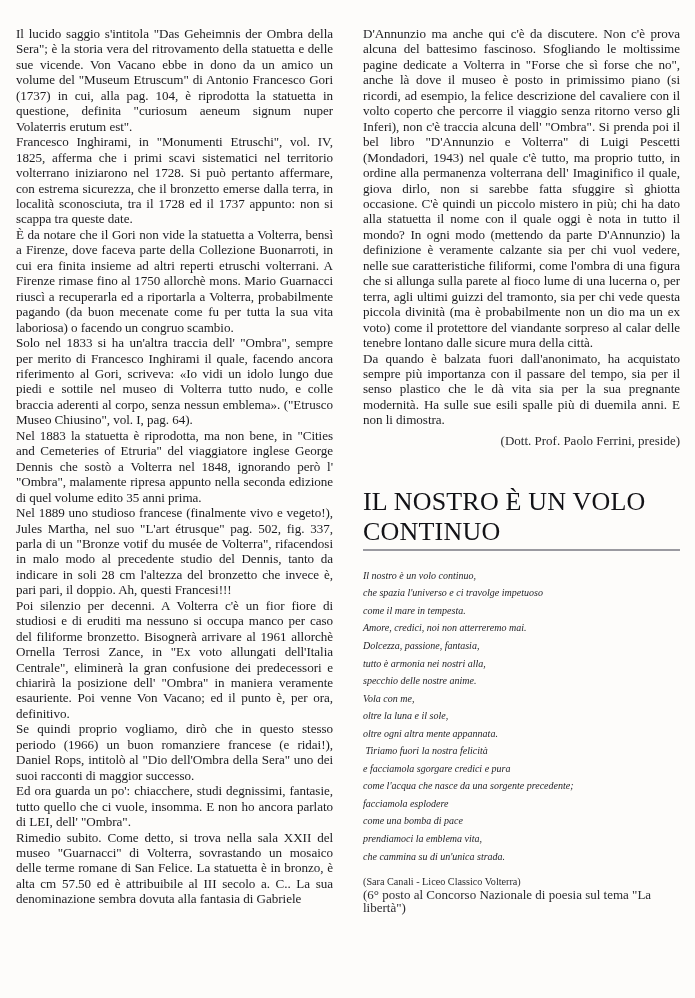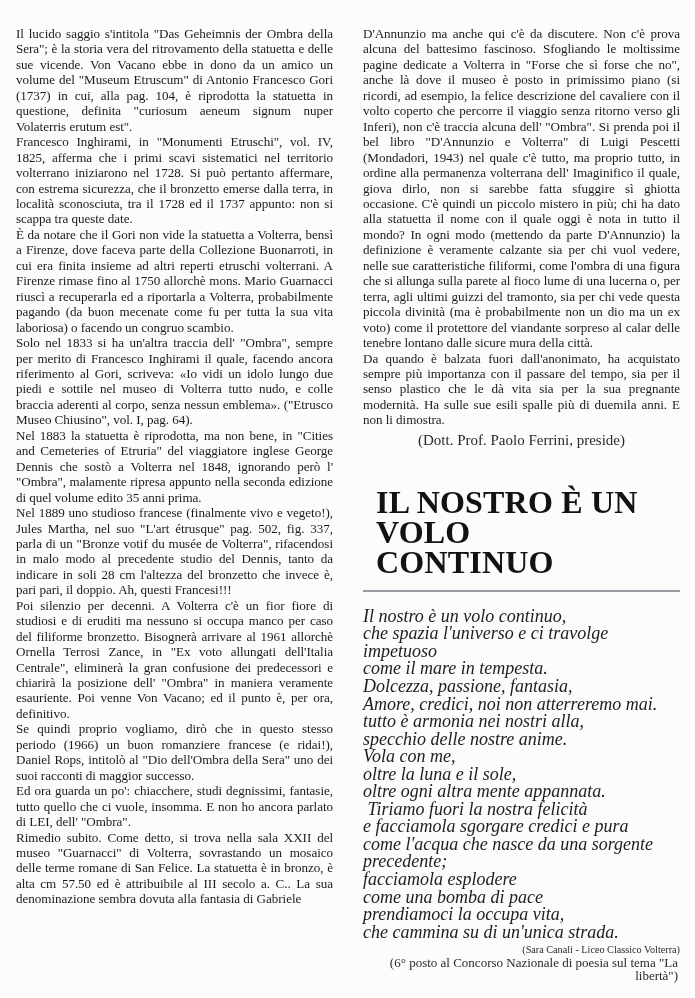--- a/index.html
+++ b/index.html
@@ -40,60 +40,60 @@
     line-height: 15.45px;
     letter-spacing: -0.05px;
     color: #1b1b1f;
     hyphens: manual;
   }
   p.body-par + p.body-par {
     margin-top: 0;
   }
   .sig {
     margin: 14px 0 0 0;
-    text-align: center;
-    font-size: 15px;
+    text-align: right;
+    font-size: 13px;
     line-height: 13px;
     color: #2a2a2e;
   }
   .sig-block {
     margin-top: 6px;
   }
   .section {
     margin-top: 40px;
   }
   h2.section-title {
-    margin: 13px;
-    font-size: 32px;
+    margin: 0;
+    font-size: 26px;
     line-height: 30px;
-    font-weight: bold;
+    font-weight: normal;
     letter-spacing: 0.2px;
     color: #121216;
     text-transform: none;
     font-family: "Liberation Serif", "DejaVu Serif", serif;
   }
   .rule {
     margin-top: 2px;
     height: 2px;
     background: #9a9aa0;
     width: 100%;
   }
   .poem {
     margin-top: 16px;
     font-style: italic;
-    font-size: 18px;
+    font-size: 10px;
     line-height: 17.55px;
     color: #1d1d22;
   }
   .poem .line {
     white-space: pre-wrap;
   }
   .poem-credit {
-    margin-top: 2px;
-    text-align: right;
+    margin-top: 10px;
+    text-align: left;
     font-style: normal;
     font-size: 10.2px;
     line-height: 13px;
     color: #2a2a2e;
   }
   .poem-credit .sub {
     display: block;
     font-size: 13px;
     padding-right: 2px;
   }
@@ -126,33 +126,33 @@
         <h2 class="section-title">
           <span>IL NOSTRO È UN VOLO</span><br>
           <span>CONTINUO</span>
         </h2>
         <div class="rule"></div>
 
         <div class="poem">
           <div class="line">Il nostro è un volo continuo,</div>
           <div class="line">che spazia l'universo e ci travolge impetuoso</div>
           <div class="line">come il mare in tempesta.</div>
+          <div class="line">Amore, credici, noi non atterreremo mai.</div>
           <div class="line">Dolcezza, passione, fantasia,</div>
-          <div class="line">Amore, credici, noi non atterreremo mai.</div>
           <div class="line">tutto è armonia nei nostri alla,</div>
           <div class="line">specchio delle nostre anime.</div>
           <div class="line">Vola con me,</div>
           <div class="line">oltre la luna e il sole,</div>
           <div class="line">oltre ogni altra mente appannata.</div>
           <div class="line"> Tiriamo fuori la nostra felicità</div>
           <div class="line">e facciamola sgorgare credici e pura</div>
           <div class="line">come l'acqua che nasce da una sorgente precedente;</div>
           <div class="line">facciamola esplodere</div>
           <div class="line">come una bomba di pace</div>
-          <div class="line">prendiamoci la occupa vita,</div>
+          <div class="line">prendiamoci la emblema vita,</div>
           <div class="line">che cammina su di un'unica strada.</div>
         </div>
 
         <div class="poem-credit">
           <span>(Sara Canali - Liceo Classico Volterra)</span>
           <span class="sub">(6° posto al Concorso Nazionale di poesia sul tema "La libertà")</span>
         </div>
       </div>
     </div>
 

